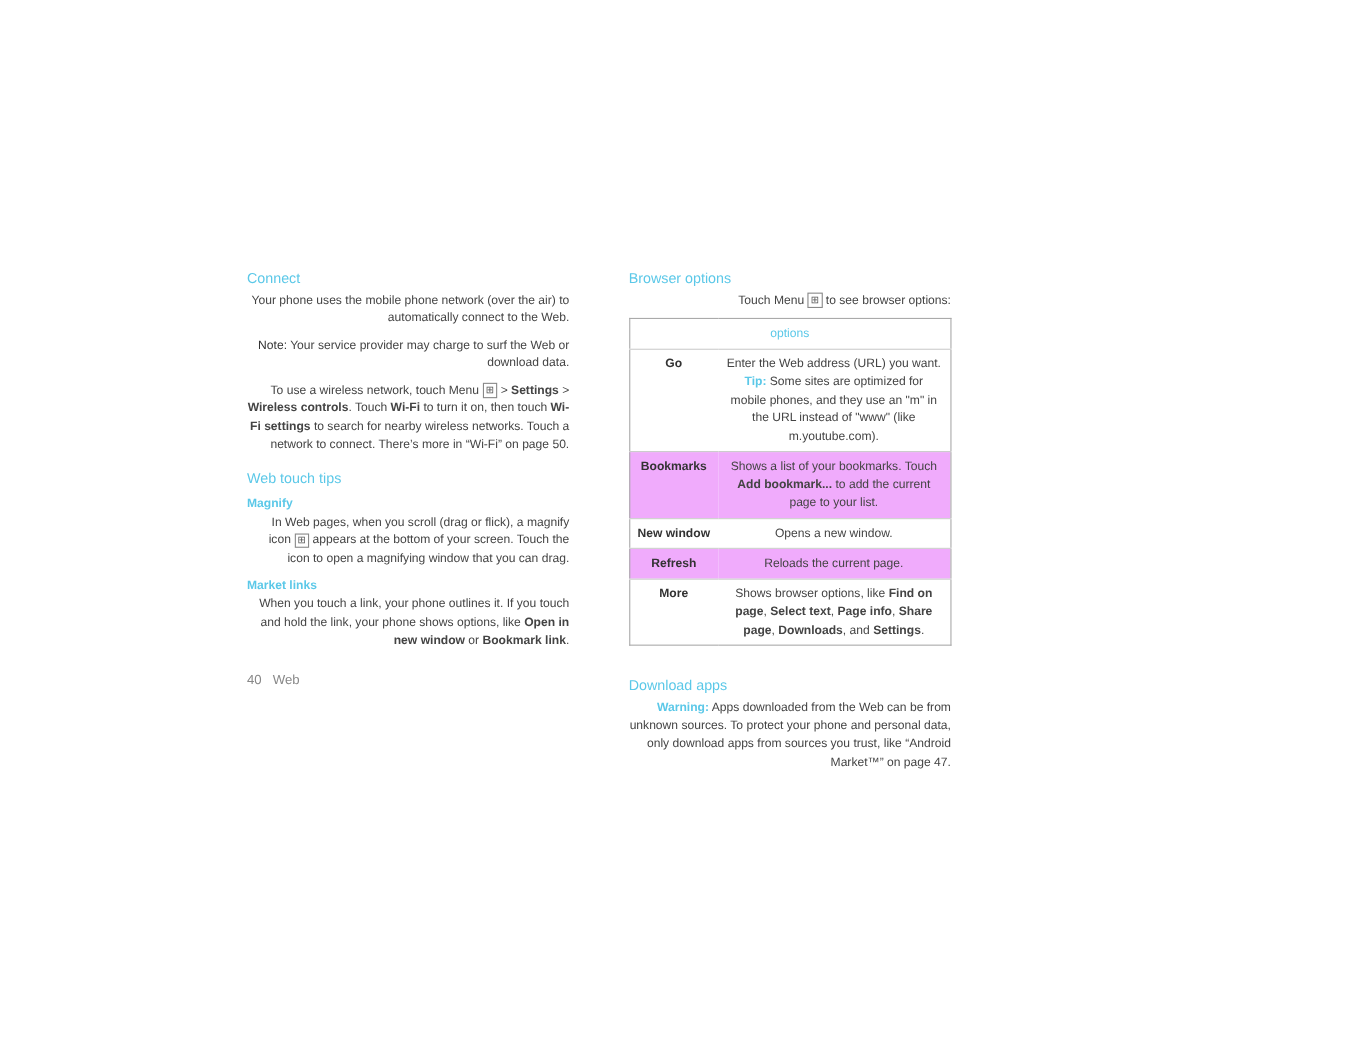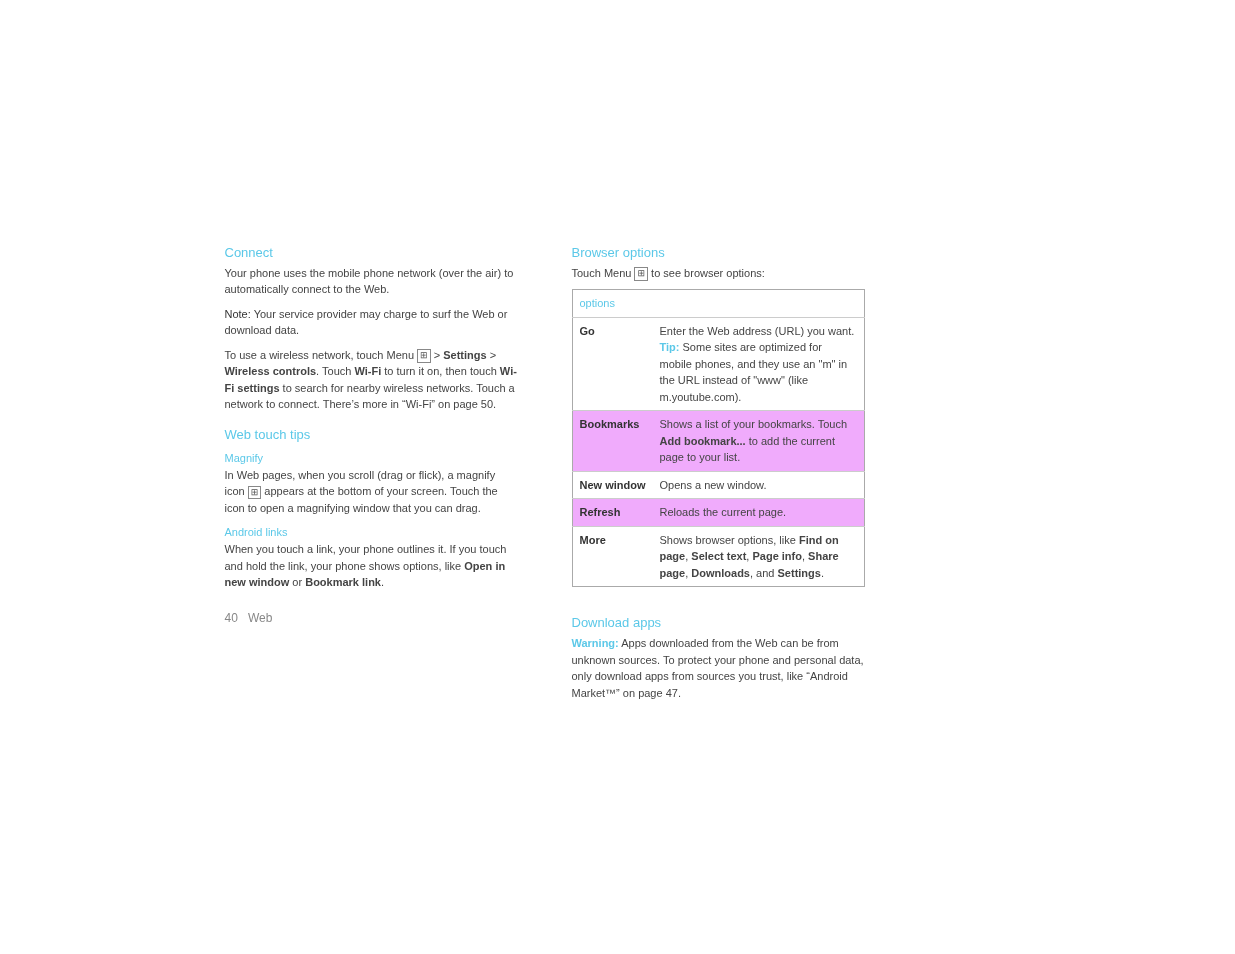--- a/index.html
+++ b/index.html
@@ -40,50 +40,52 @@
       font-size: 13px;
       color: #5bc8e8;
       font-weight: normal;
       margin-bottom: 5px;
     }
     .body-text {
       font-size: 11px;
       color: #444;
       line-height: 1.5;
       margin-bottom: 8px;
+      text-align: right;
     }
     .note-bold {
       font-weight: normal;
       color: #333;
     }
     .bold-text {
       font-weight: bold;
     }
     .sub-section-title {
       font-size: 11px;
       color: #5bc8e8;
-      font-weight: normal;
+      font-weight: bold;
       margin-bottom: 3px;
       margin-top: 10px;
     }
     .section-gap {
       margin-bottom: 14px;
     }
     .page-number-area {
       margin-top: 20px;
       font-size: 12px;
       color: #888;
     }
     
     .options-table {
       width: 100%;
       border-collapse: collapse;
       border: 1px solid #aaa;
       font-size: 11px;
       margin-top: 6px;
+      text-align: center;
     }
     .options-header {
       background: #fff;
       padding: 3px 6px;
       font-size: 11px;
       color: #5bc8e8;
       border-bottom: 1px solid #aaa;
     }
     .options-table td {
       padding: 5px 7px;
@@ -148,21 +150,21 @@
       </div>
 
       <div class="section-gap">
         <div class="section-title">Web touch tips</div>
 
         <div class="sub-section-title">Magnify</div>
         <p class="body-text">
           <span>In Web pages, when you scroll (drag or flick), a magnify icon </span><span class="menu-icon">⊞</span><span> appears at the bottom of your screen. Touch the icon to open a magnifying window that you can drag.</span>
         </p>
 
-        <div class="sub-section-title">Android links</div>
+        <div class="sub-section-title">Market links</div>
         <p class="body-text">
           <span>When you touch a link, your phone outlines it. If you touch and hold the link, your phone shows options, like </span><span class="bold-text">Open in new window</span><span> or </span><span class="bold-text">Bookmark link</span><span>.</span>
         </p>
       </div>
 
       <div class="page-number-area">
         <span>40</span>&nbsp;&nbsp;&nbsp;<span>Web</span>
       </div>
 
     </div>

